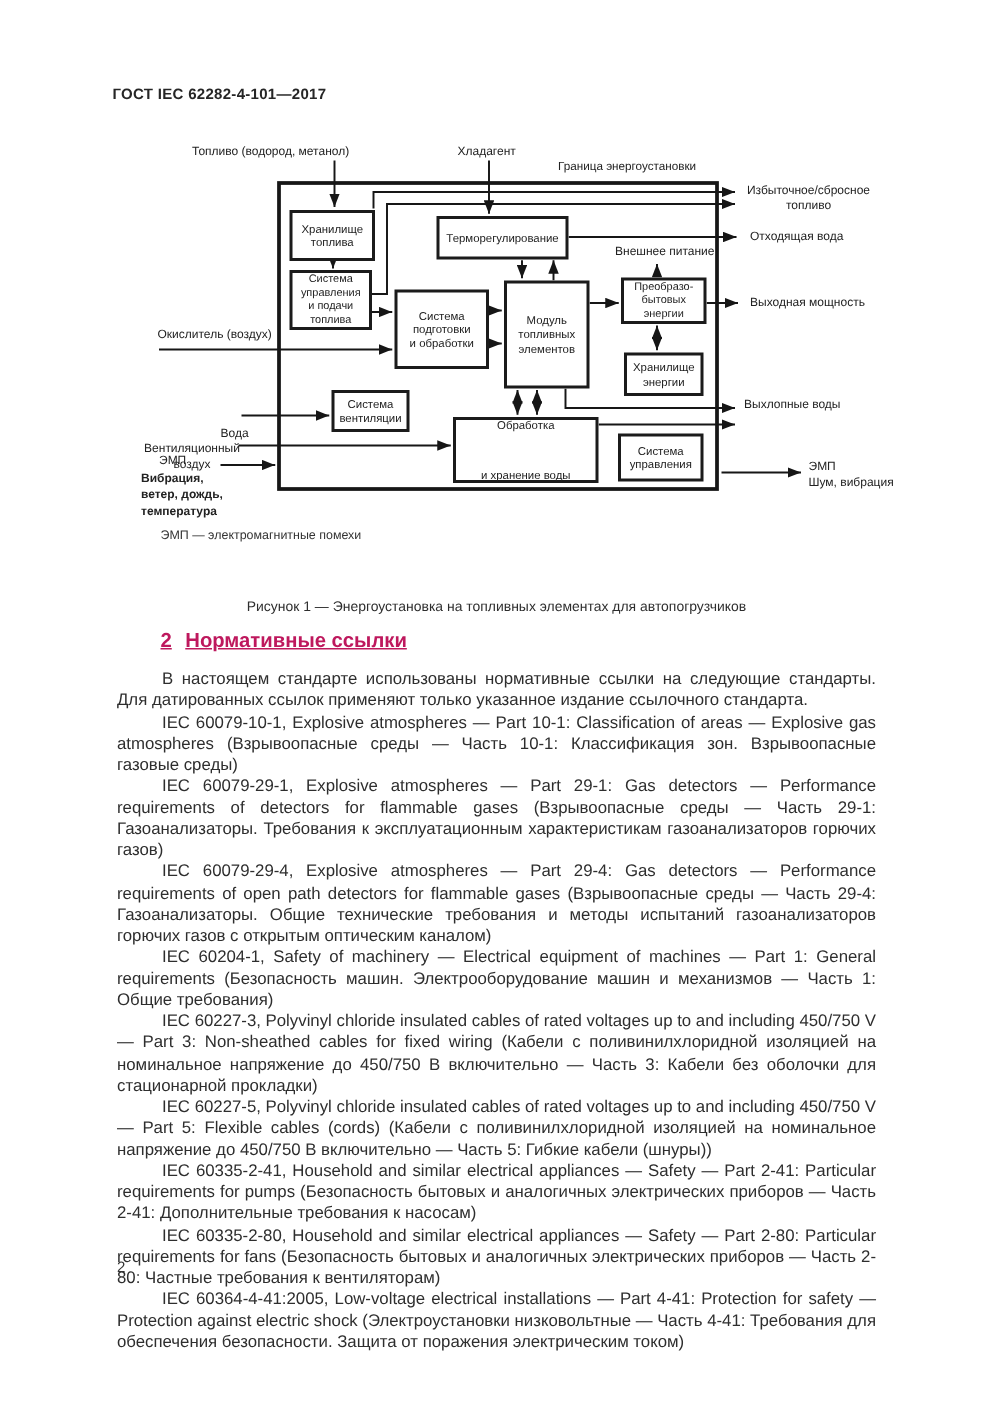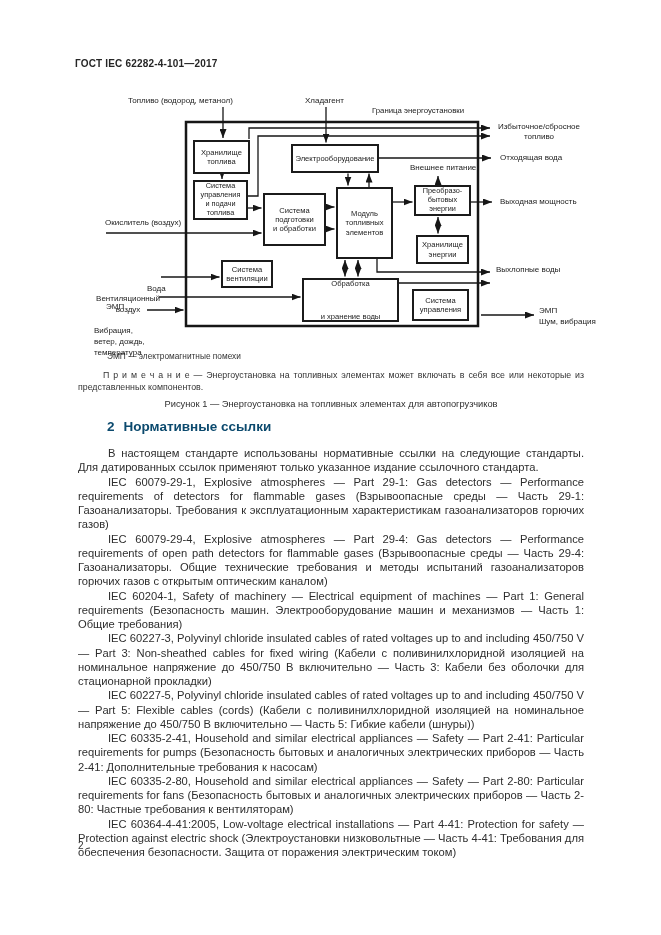--- a/index.html
+++ b/index.html
@@ -9,21 +9,21 @@
   svg.lines{position:absolute;left:0;top:0;z-index:1;}
   .box{position:absolute;z-index:2;border:2px solid #1b1b1b;background:#fff;
        display:flex;flex-direction:column;align-items:center;justify-content:center;
        text-align:center;font-size:7.6px;line-height:9.2px;color:#222;box-sizing:border-box;}
   .lbl{position:absolute;z-index:2;font-size:8px;line-height:10px;color:#222;white-space:nowrap;}
   .lbl.c{text-align:center;white-space:normal;}
   .footnote{position:absolute;left:107px;top:351px;font-size:8.3px;color:#333;}
   .note{position:absolute;left:78px;top:369px;width:506px;font-size:8.8px;line-height:12px;
         text-align:justify;text-indent:25px;color:#333;}
   .caption{position:absolute;left:78px;top:399px;width:506px;text-align:center;font-size:9.3px;color:#2e2e2e;}
-  .heading{position:absolute;left:107px;top:419px;font-size:13.5px;font-weight:bold;color:#0c4a6e;}
+  .heading{position:absolute;left:107px;top:419px;font-size:13.5px;font-weight:bold;color:#be185d;text-decoration:underline;}
   .heading .num{margin-right:9px;}
   .bodytext{position:absolute;left:78px;top:446px;width:506px;font-size:11.2px;line-height:14.25px;
             text-align:justify;color:#2e2e2e;}
   .bodytext p{margin:0;text-indent:30px;}
   .pagenum{position:absolute;left:78px;top:840px;font-size:10px;color:#333;}
 </style>
 </head>
 <body>
 
 <div class="page">
@@ -69,21 +69,21 @@
     <span>Хранилище</span>
       <span>топлива</span>
   </div>
   <div class="box" style="left:193px;top:180px;width:55px;height:40px;font-size:7.3px;line-height:8.9px;">
     <span>Система</span>
       <span>управления</span>
       <span>и подачи</span>
       <span>топлива</span>
   </div>
   <div class="box" style="left:291px;top:144px;width:88px;height:29px;">
-    <span>Электрооборудование</span>
+    <span>Терморегулирование</span>
   </div>
   <div class="box" style="left:263px;top:193px;width:63px;height:53px;">
     <span>Система</span>
       <span>подготовки</span>
       <span>и обработки</span>
   </div>
   <div class="box" style="left:336px;top:187px;width:57px;height:72px;">
     <span>Модуль</span>
       <span>топливных</span>
       <span>элементов</span>
@@ -119,39 +119,36 @@
   <div class="lbl" style="left:500px;top:197px;">Выходная мощность</div>
   <div class="lbl" style="left:496px;top:265px;">Выхлопные воды</div>
   <div class="lbl" style="left:539px;top:306px;">
     <div>ЭМП</div>
     <div style="margin-top:1px;">Шум, вибрация</div>
   </div>
   <div class="lbl" style="left:105px;top:218px;">Окислитель (воздух)</div>
   <div class="lbl c" style="left:94px;top:262px;width:68px;line-height:10.5px;margin-top:32px;">Вентиляционный воздух</div>
   <div class="lbl" style="left:147px;top:284px;">Вода</div>
   <div class="lbl" style="left:106px;top:302px;">ЭМП</div>
-  <div class="lbl" style="left:94px;top:325px;line-height:11px;">
+  <div class="lbl" style="left:94px;top:313px;line-height:11px;font-weight:bold;">
     <div>Вибрация,</div>
     <div>ветер, дождь,</div>
     <div>температура</div>
   </div>
 
   <div class="footnote">ЭМП — электромагнитные помехи</div>
-  <div class="note">
-    <span>П р и м е ч а н и е —</span>
-    <span>Энергоустановка на топливных элементах может включать в себя все или некоторые из представленных компонентов.</span>
-  </div>
   <div class="caption">Рисунок 1 — Энергоустановка на топливных элементах для автопогрузчиков</div>
 
   <div class="heading">
     <span class="num">2</span><span>Нормативные ссылки</span>
   </div>
 
   <div class="bodytext">
     <p>В настоящем стандарте использованы нормативные ссылки на следующие стандарты. Для датированных ссылок применяют только указанное издание ссылочного стандарта.</p>
+    <p>IEC 60079-10-1, Explosive atmospheres — Part 10-1: Classification of areas — Explosive gas atmospheres (Взрывоопасные среды — Часть 10-1: Классификация зон. Взрывоопасные газовые среды)</p>
     <p>IEC 60079-29-1, Explosive atmospheres — Part 29-1: Gas detectors — Performance requirements of detectors for flammable gases (Взрывоопасные среды — Часть 29-1: Газоанализаторы. Требования к эксплуатационным характеристикам газоанализаторов горючих газов)</p>
     <p>IEC 60079-29-4, Explosive atmospheres — Part 29-4: Gas detectors — Performance requirements of open path detectors for flammable gases (Взрывоопасные среды — Часть 29-4: Газоанализаторы. Общие технические требования и методы испытаний газоанализаторов горючих газов с открытым оптическим каналом)</p>
     <p>IEC 60204-1, Safety of machinery — Electrical equipment of machines — Part 1: General requirements (Безопасность машин. Электрооборудование машин и механизмов — Часть 1: Общие требования)</p>
     <p>IEC 60227-3, Polyvinyl chloride insulated cables of rated voltages up to and including 450/750 V — Part 3: Non-sheathed cables for fixed wiring (Кабели с поливинилхлоридной изоляцией на номинальное напряжение до 450/750 В включительно — Часть 3: Кабели без оболочки для стационарной прокладки)</p>
     <p>IEC 60227-5, Polyvinyl chloride insulated cables of rated voltages up to and including 450/750 V — Part 5: Flexible cables (cords) (Кабели с поливинилхлоридной изоляцией на номинальное напряжение до 450/750 В включительно — Часть 5: Гибкие кабели (шнуры))</p>
     <p>IEC 60335-2-41, Household and similar electrical appliances — Safety — Part 2-41: Particular requirements for pumps (Безопасность бытовых и аналогичных электрических приборов — Часть 2-41: Дополнительные требования к насосам)</p>
     <p>IEC 60335-2-80, Household and similar electrical appliances — Safety — Part 2-80: Particular requirements for fans (Безопасность бытовых и аналогичных электрических приборов — Часть 2-80: Частные требования к вентиляторам)</p>
     <p>IEC 60364-4-41:2005, Low-voltage electrical installations — Part 4-41: Protection for safety — Protection against electric shock (Электроустановки низковольтные — Часть 4-41: Требования для обеспечения безопасности. Защита от поражения электрическим током)</p>
   </div>
 

